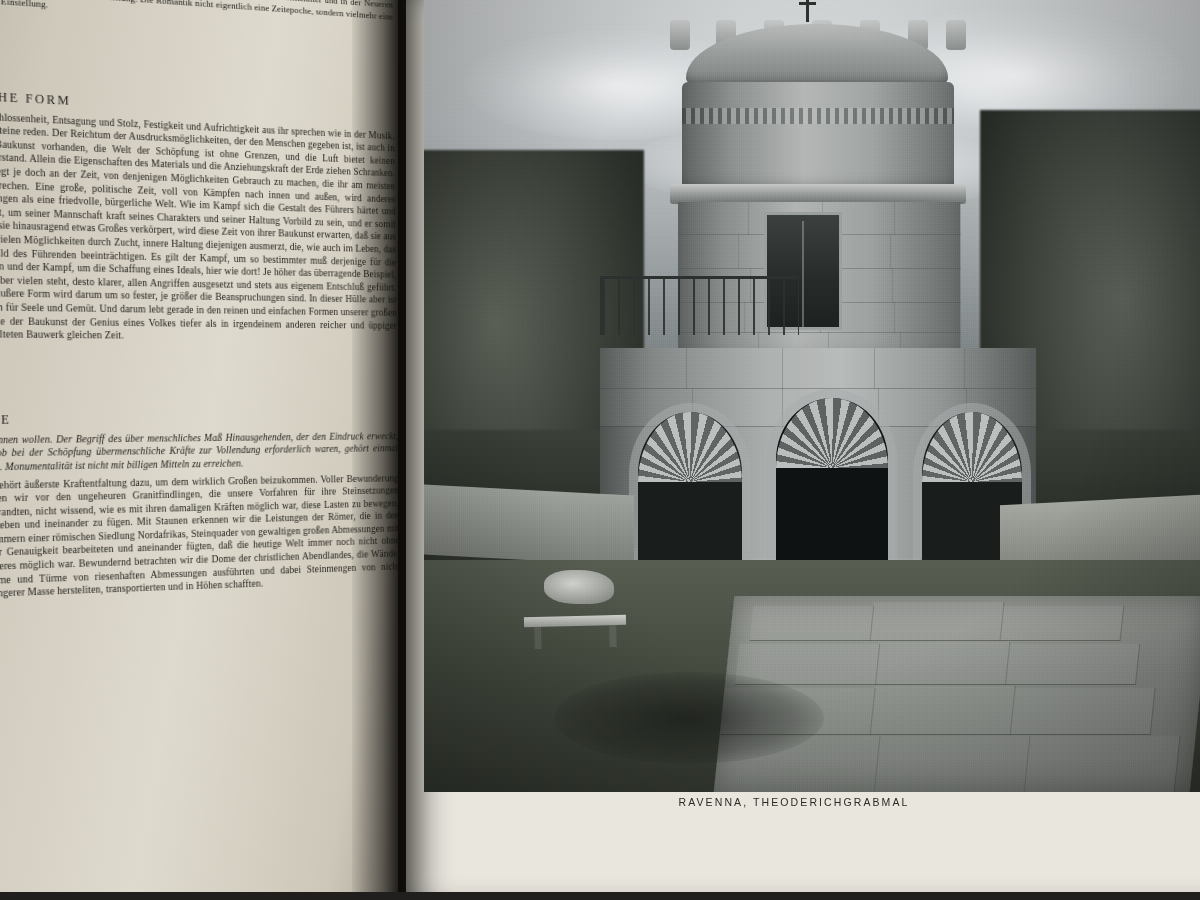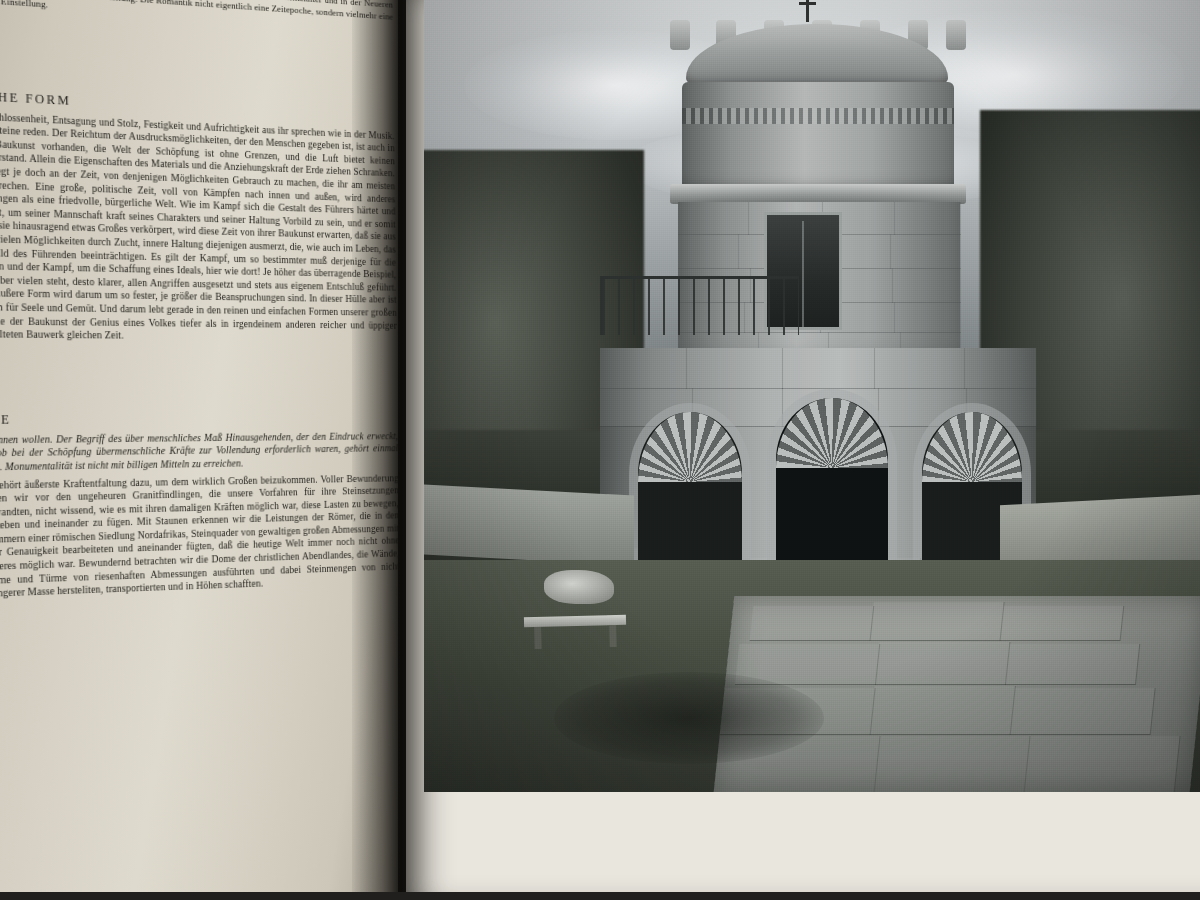--- a/index.html
+++ b/index.html
@@ -450,16 +450,17 @@
 
         <div class="rubble"></div>
         <div class="bench"></div>
         <div class="shadow-blob"></div>
 
         <div class="photo-vignette"></div>
         <div class="grain"></div>
       </div>
     </div>
 
+    <div class="caption">RAVENNA, THEODERICHGRABMAL</div>
   </div>
 
   <div class="bg-bottom"></div>
 </div>
 
 </body></html>

